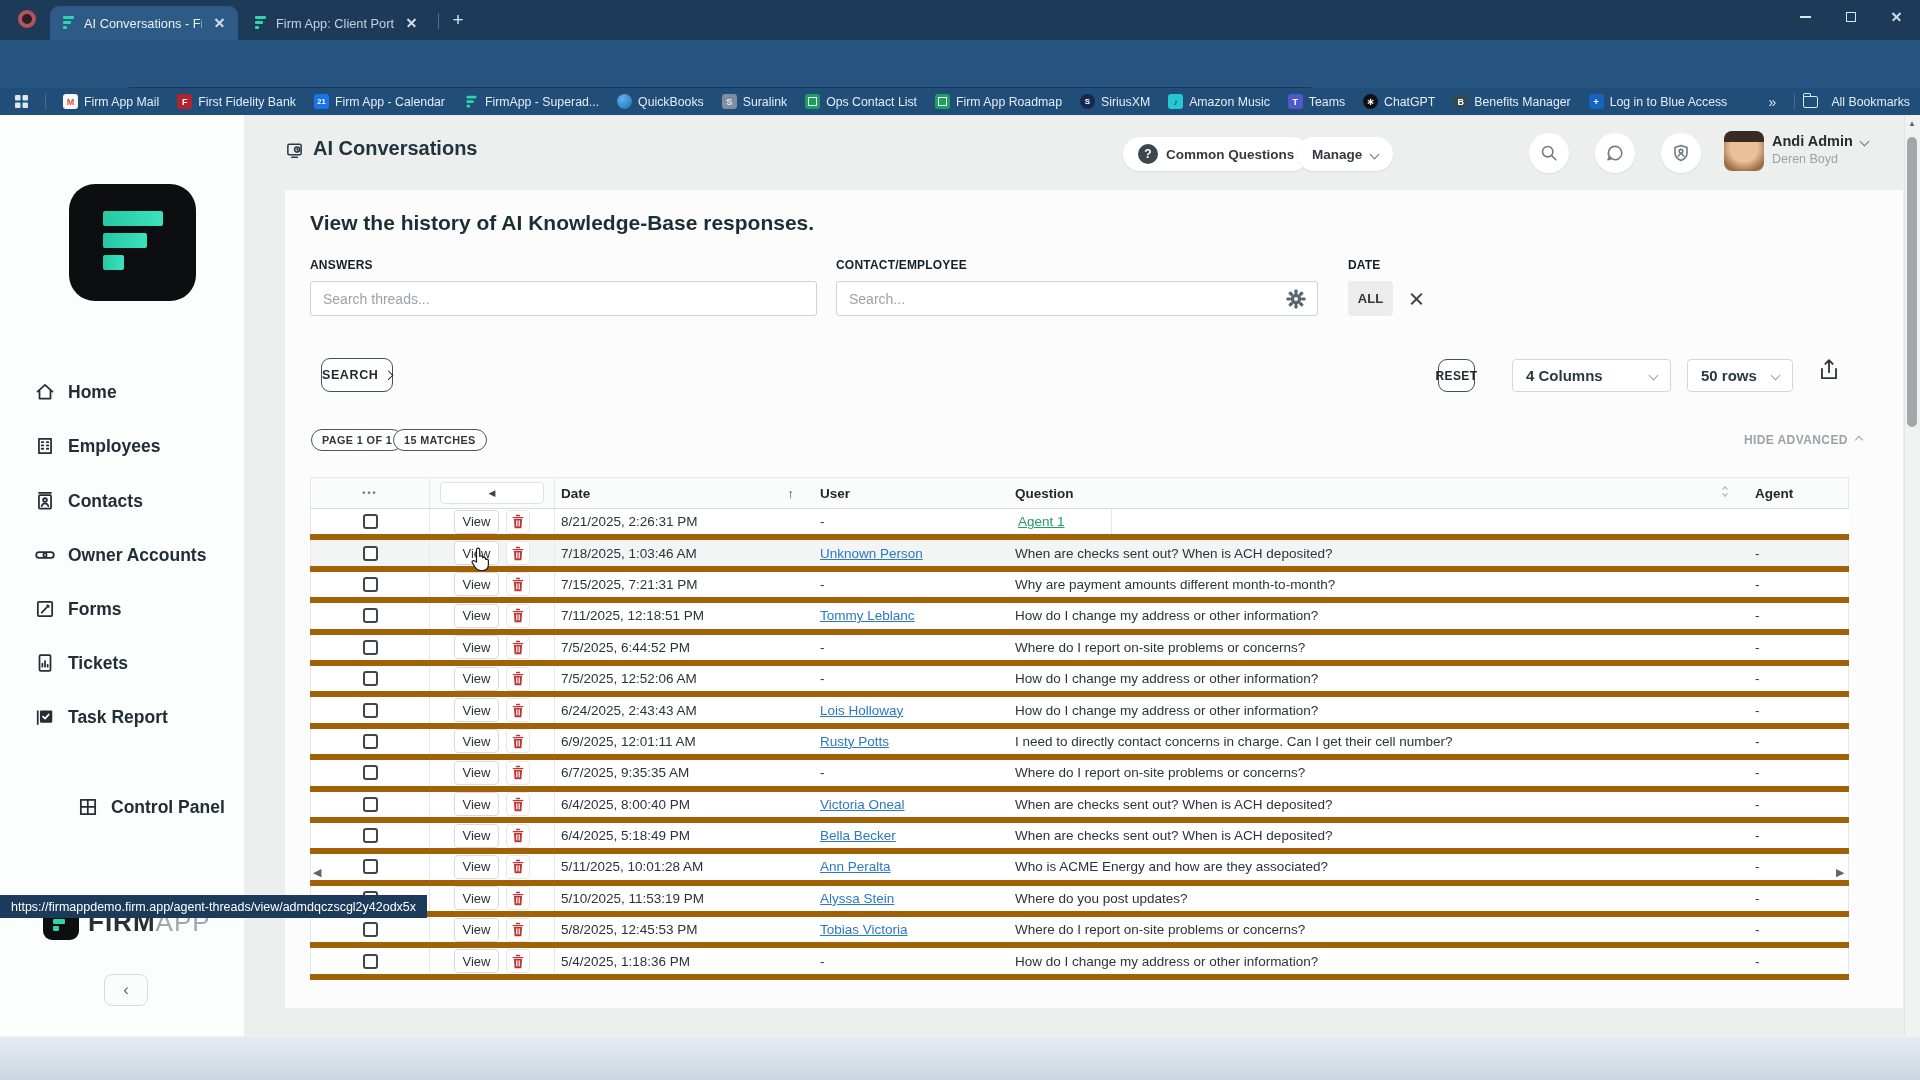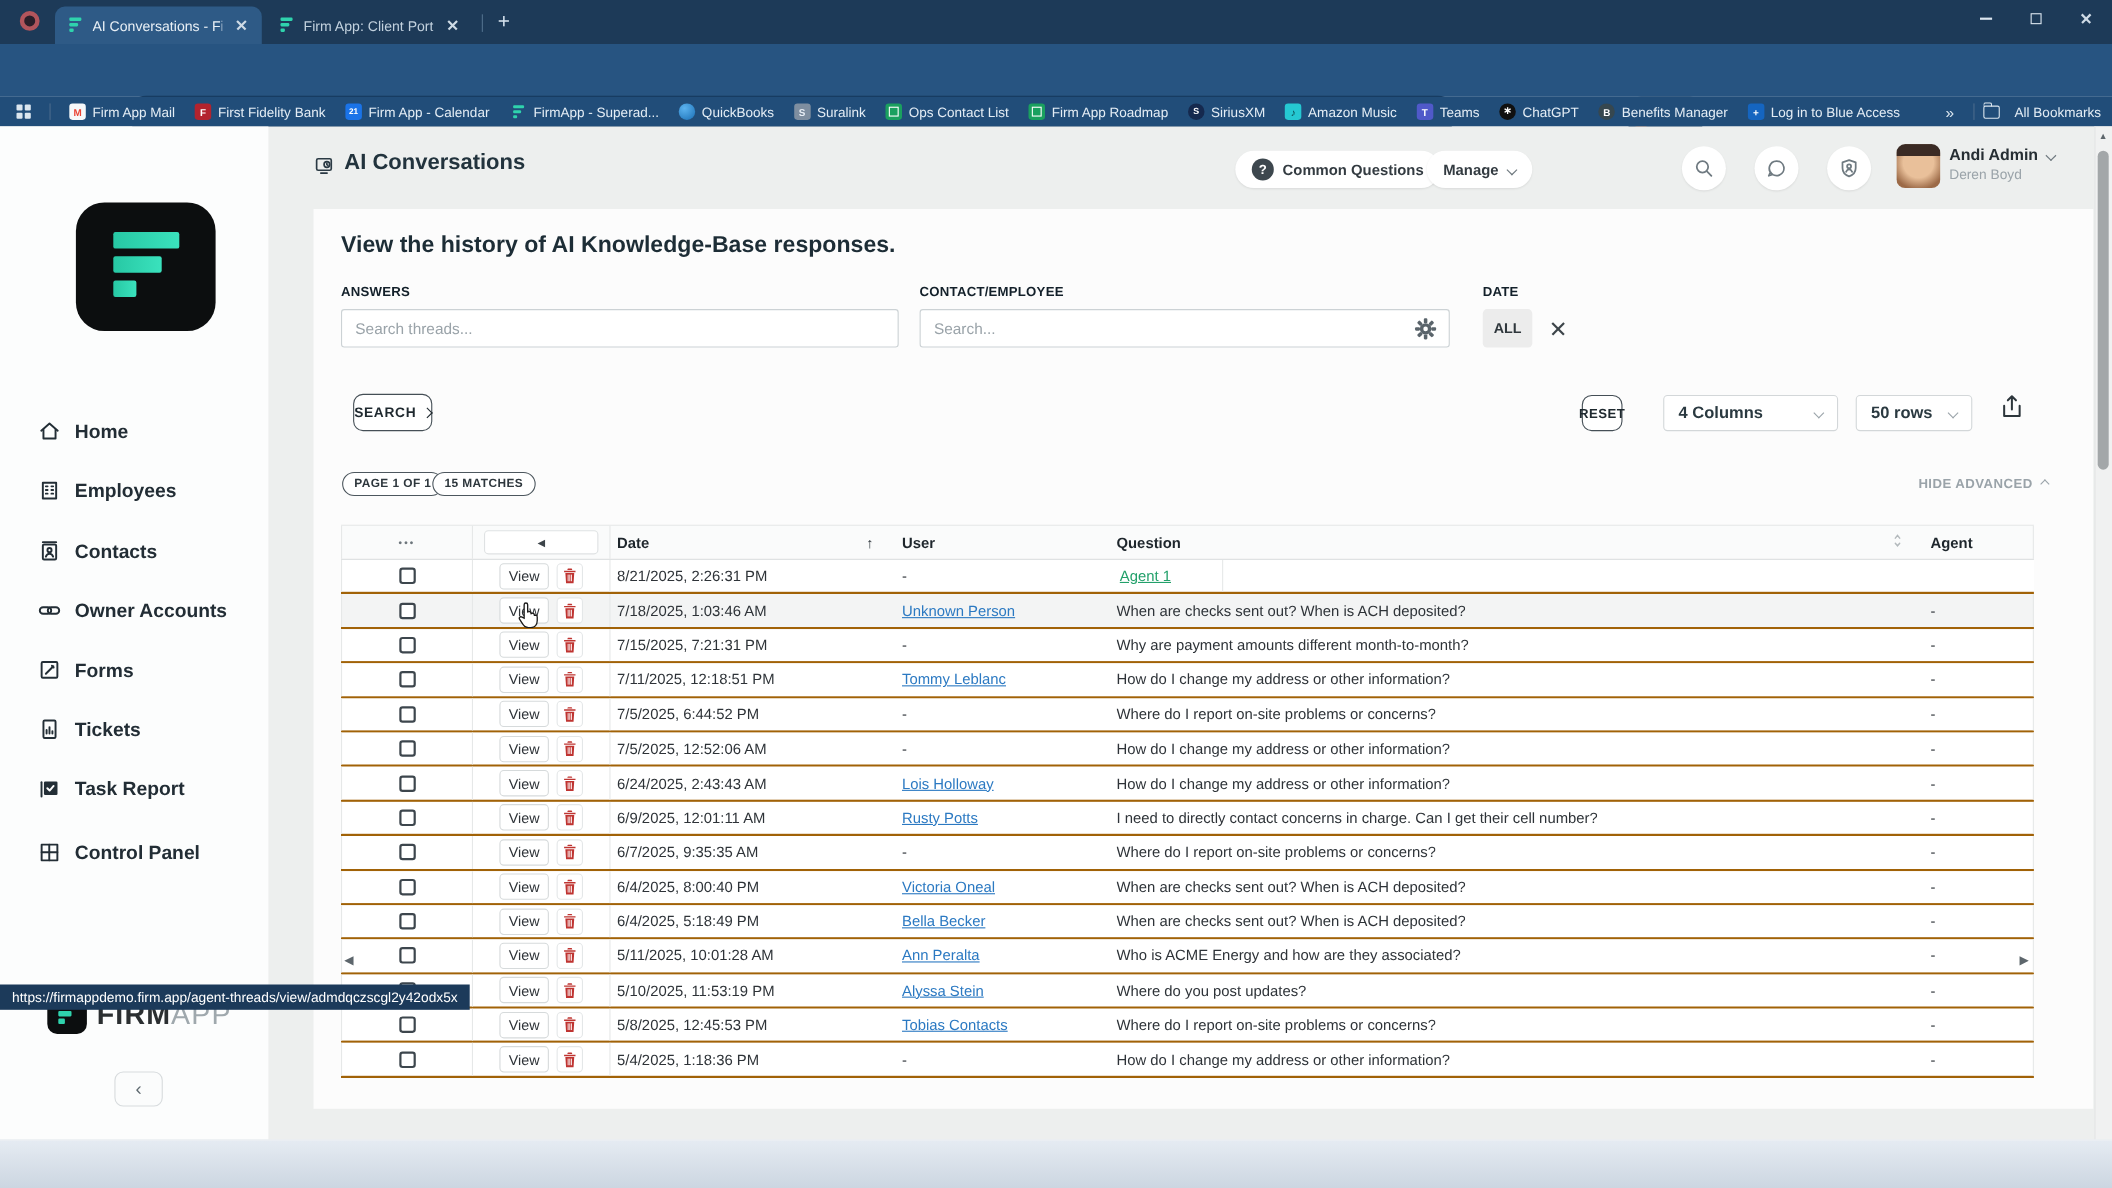--- a/index.html
+++ b/index.html
@@ -121,21 +121,21 @@
   .share-btn{position:absolute;left:1816px;top:357px;width:26px;height:26px;}
   .share-btn svg{stroke:#2d363c;fill:none;stroke-width:1.7;stroke-linecap:round;stroke-linejoin:round;}
 
   .badge{position:absolute;top:429px;height:22px;border:1.5px solid #4d575e;border-radius:11px;display:inline-flex;align-items:center;padding:0 10px;font-size:10.8px;font-weight:bold;letter-spacing:.4px;color:#2e373d;background:#fff;}
   .hide-adv{position:absolute;left:1744px;top:433px;font-size:12px;font-weight:bold;letter-spacing:.4px;color:#9aa3a9;display:flex;align-items:center;gap:8px;}
   .hide-adv .chev{border-color:#9aa3a9;width:6px;height:6px;}
 
   
   .tbl{position:absolute;left:310px;top:477px;width:1539px;}
   .th-row{display:flex;height:32px;background:#fafbfb;border-top:1px solid #e6e8e8;border-bottom:1px solid #d9dcdd;align-items:center;}
-  .tr{display:flex;height:31.4px;align-items:center;background:#fff;border-bottom:2px solid #a16207;}
+  .tr{display:flex;height:31.4px;align-items:center;background:#fff;border-bottom:6px solid #a16207;}
   .tr.hovered{background:#f3f4f4;}
   .td,.th{flex:none;display:flex;align-items:center;align-self:stretch;}
   .c1{width:120px;justify-content:center;border-left:1px solid #e6e8e8;border-right:1px solid #e6e8e8;}
   .c2{width:125px;justify-content:center;gap:7px;border-right:1px solid #e6e8e8;}
   .c3{width:253px;padding-left:6px;}
   .c4{width:195px;padding-left:12px;}
   .c5{width:737px;padding-left:12px;}
   .c6{width:109px;padding-left:15px;border-right:1px solid #e6e8e8;}
   .th{font-size:13.5px;font-weight:bold;color:#1e262c;}
   .th-dots{font-size:9px;letter-spacing:2px;color:#6d767c;font-weight:bold;}
@@ -378,21 +378,21 @@
           <span class="nav-label">Tickets</span>
         </div>
         <div class="nav-item" style="top: 582px;">
           <span class="nav-ico"><svg viewBox="0 0 20 20">
               <path d="M3.4 4.6v11.8"></path>
               <rect x="5.4" y="4" width="11.2" height="11.2" rx="1" fill="#232e36" stroke="none"></rect>
               <path d="M8.2 9.6l1.9 1.9 3.3-3.8" stroke="#fff"></path>
             </svg></span>
           <span class="nav-label">Task Report</span>
         </div>
-        <div class="nav-item" style="top: 640px;">
+        <div class="nav-item" style="top: 672px; padding-left: 43px;">
           <span class="nav-ico"><svg viewBox="0 0 20 20">
               <rect x="3.5" y="3.5" width="13" height="13"></rect>
               <path d="M3.5 9.8h13M9.8 3.5v13"></path>
             </svg></span>
           <span class="nav-label">Control Panel</span>
         </div>
       </div>
     <div class="wordmark">
       <span class="wm-ico">
           <i></i>
@@ -899,21 +899,21 @@
                   <path d="M3 5h18v2.2H3zM9 1.5h6l1 2.2H8zM5 8.6h14l-1.1 16H6.1z"></path>
                   <path d="M9.4 11v10.5M12 11v10.5M14.6 11v10.5" stroke="#fff" stroke-width="1.4"></path>
                 </svg>
               </span>
             </button>
           </div>
           <div class="td c3">
             <span class="cell-txt">5/8/2025, 12:45:53 PM</span>
           </div>
           <div class="td c4">
-            <a class="user-link">Tobias Contacts</a>
+            <a class="user-link">Tobias Victoria</a>
           </div>
           <div class="td c5">
             <span class="cell-txt">Where do I report on-site problems or concerns?</span>
           </div>
           <div class="td c6">
             <span class="cell-txt">-</span>
           </div>
         </div>
         <div class="tr">
           <div class="td c1">

